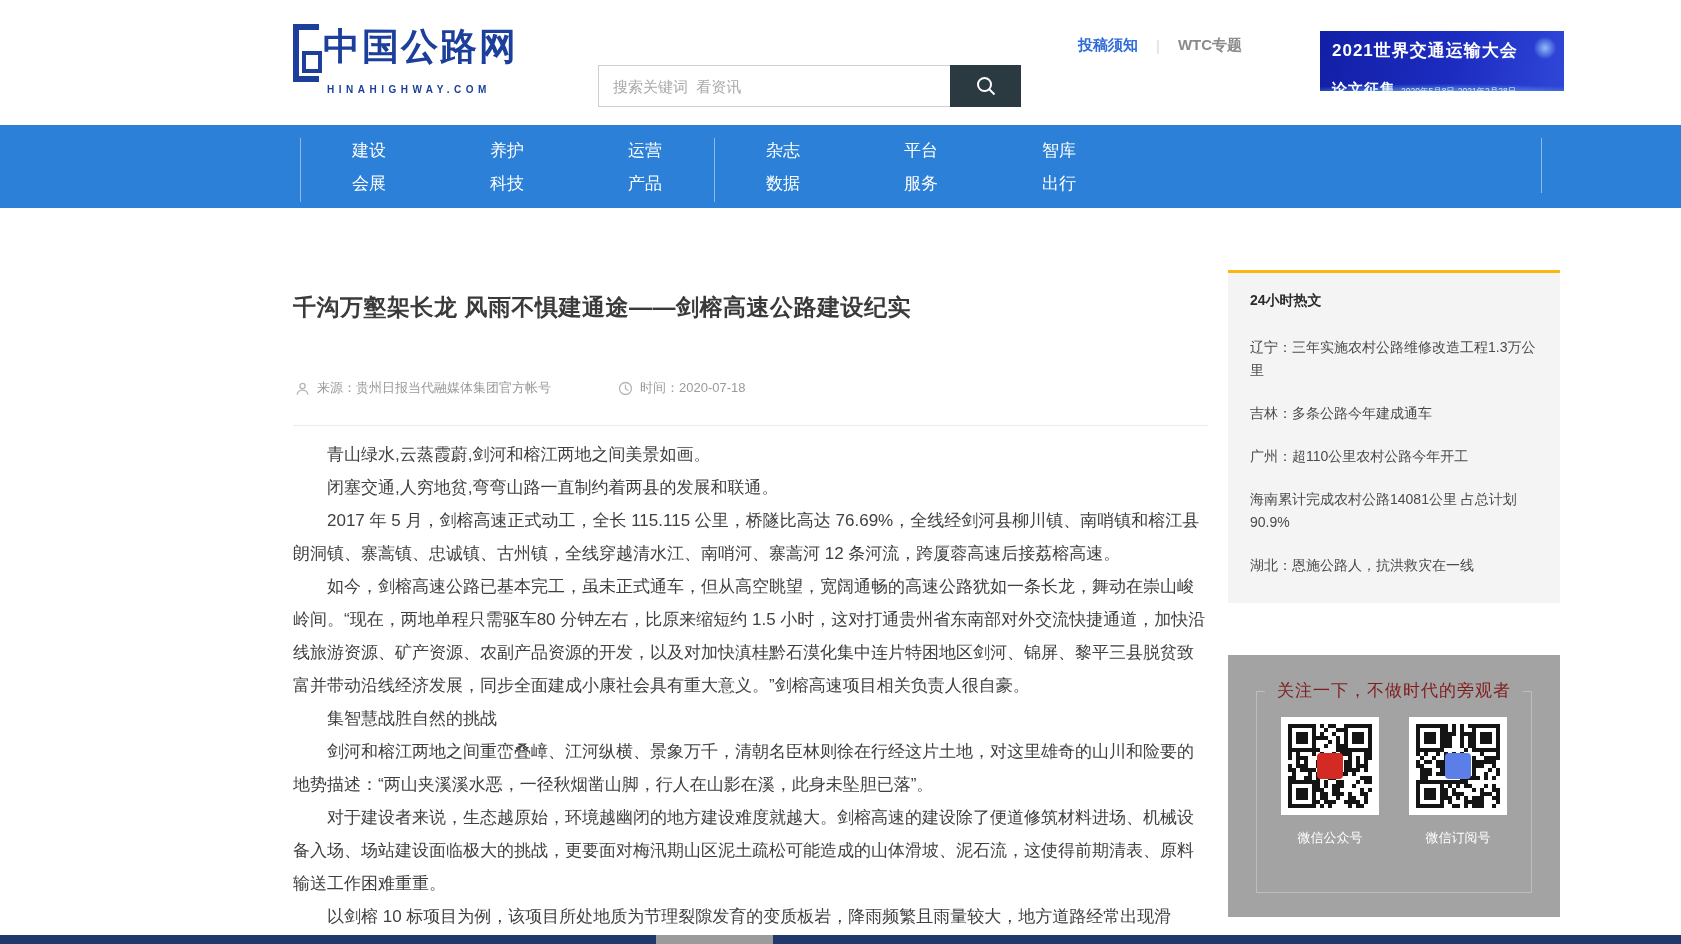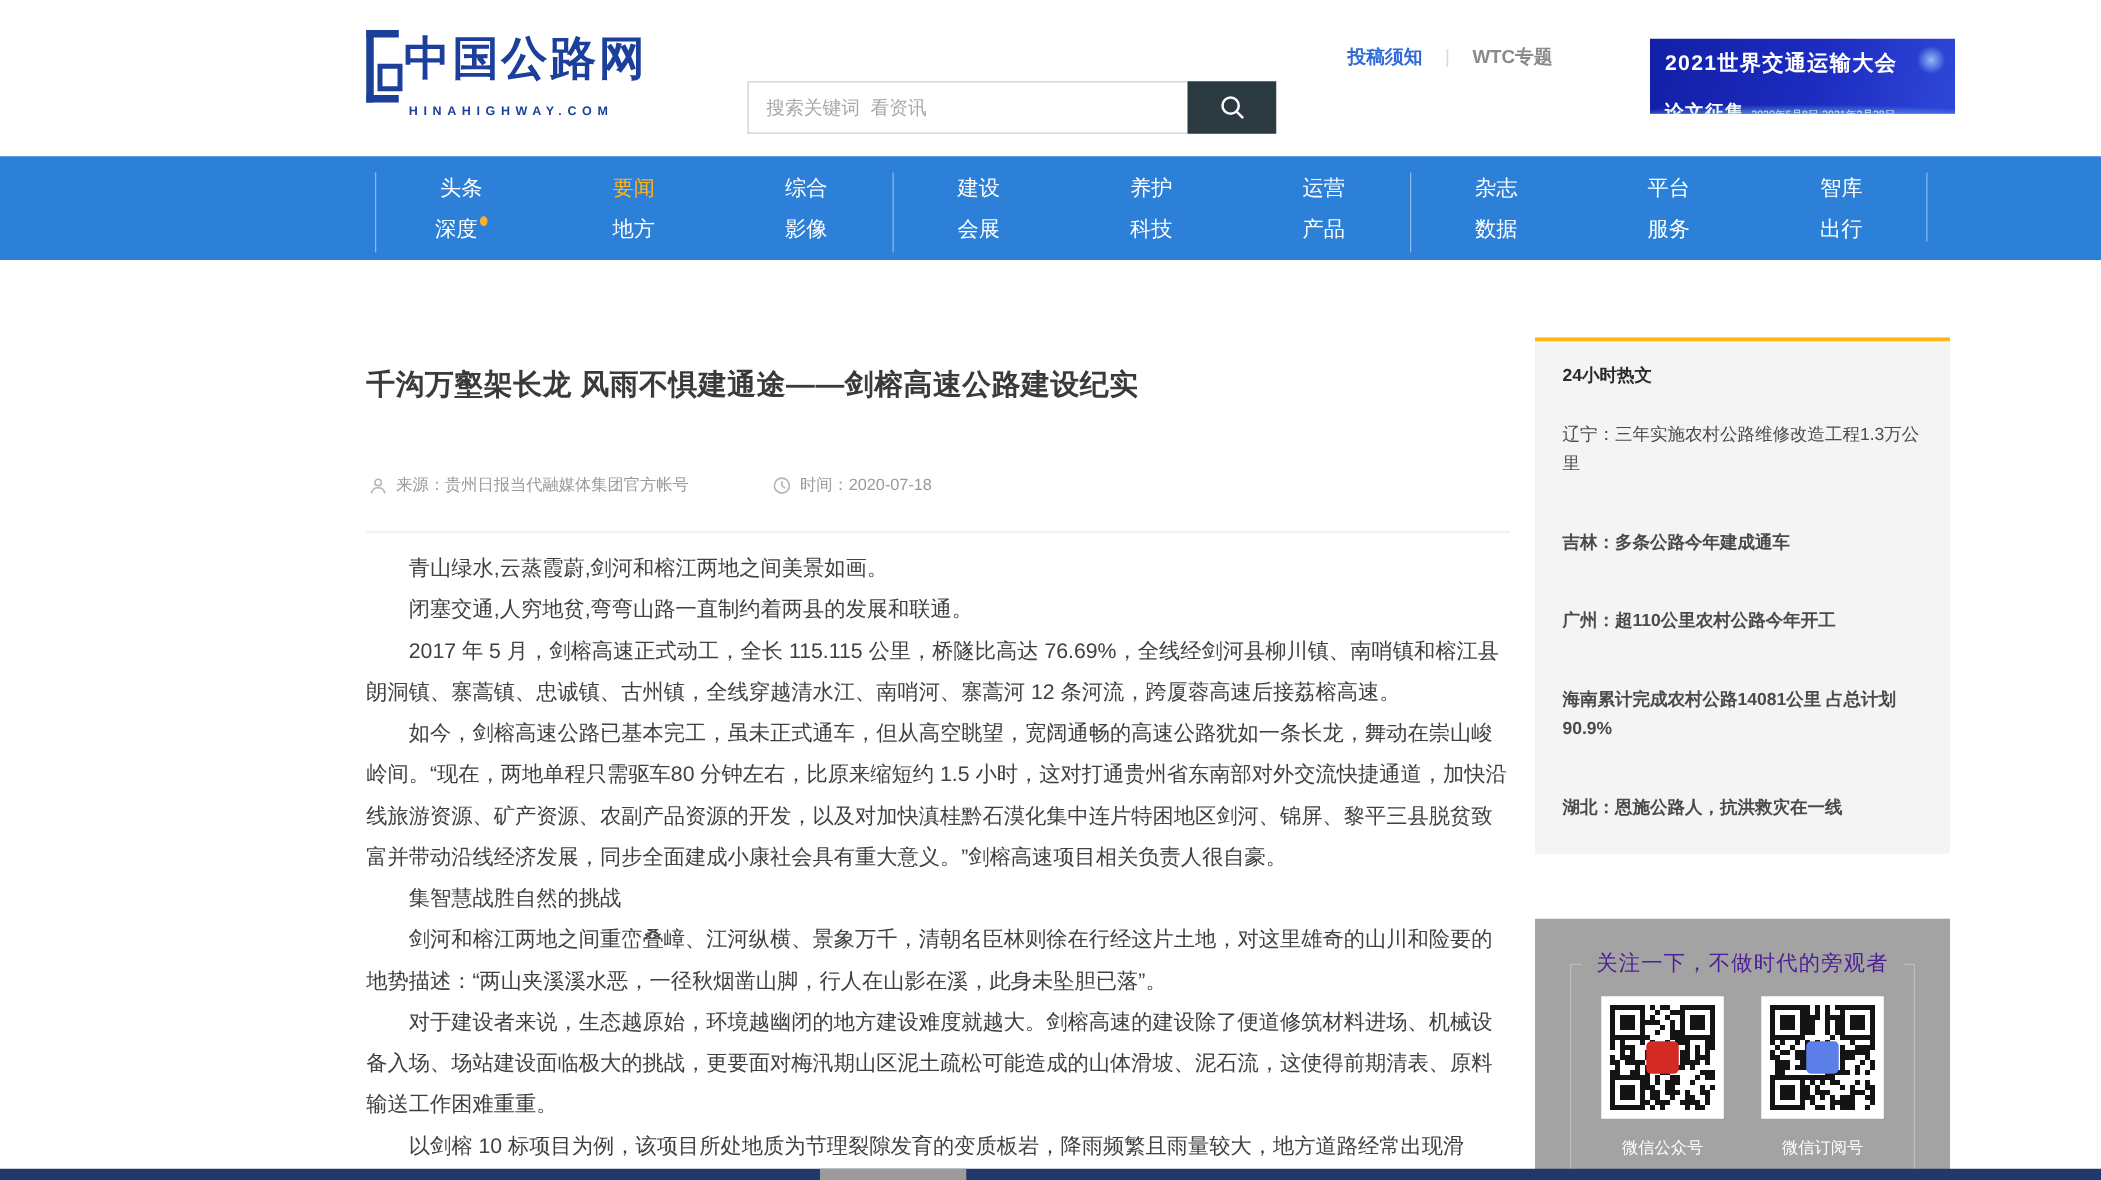--- a/index.html
+++ b/index.html
@@ -66,26 +66,26 @@
   .article-body { margin-top:12px; font-size:17px; line-height:33px; color:#404040; }
   .article-body p { text-indent:2em; }
 
   
   .sidebar { position:absolute; left:1228px; top:62px; width:332px; }
 
   .hotbox { background:#f4f4f4; border-top:3px solid #fbb612; padding:19px 22px 26px; }
   .hot-title { font-size:14px; font-weight:bold; color:#2b2b2b; }
   .hot-list { list-style:none; margin-top:26px; }
   .hot-item { font-size:14px; line-height:23px; color:#4a4a4a; cursor:pointer; }
-  .hot-item + .hot-item { margin-top:40px;font-weight:bold; }
+  .hot-item + .hot-item { margin-top:20px; }
 
   .followbox { position:relative; margin-top:52px; height:262px; background:#a3a3a3; }
   .follow-frame { position:absolute; left:28px; right:28px; top:36px; bottom:24px; border:1px solid #bdbdbd; }
   .follow-title { position:absolute; top:24px; left:50%; transform:translateX(-50%); white-space:nowrap;
-    background:#a3a3a3; padding:0 12px; color:#4c1d95; font-size:17px; line-height:24px; letter-spacing:1px;text-align:center; }
+    background:#a3a3a3; padding:0 12px; color:#7f1d1d; font-size:17px; line-height:24px; letter-spacing:1px;text-align:center; }
   .qr-row { position:absolute; left:0; right:0; top:62px; display:flex; justify-content:center; gap:30px; }
   .qr-item { width:98px; text-align:center; }
   .qr-box { width:98px; height:98px; background:#fff; display:flex; align-items:center; justify-content:center; }
   .qr-label { margin-top:14px; color:#fff; font-size:13px; }
 
   
   .footbar { position:absolute; left:0; right:0; bottom:0; height:9px; background:#21386b; }
   .foot-gray { position:absolute; left:656px; width:117px; top:0; bottom:0; background:#9b9b9b; }
 </style>
 </head>
@@ -125,34 +125,20 @@
       <div class="banner-line1">2021世界交通运输大会</div>
       <div class="banner-line2">
         <span class="banner-line2-main">论文征集</span>
         <span class="banner-line2-date">2020年5月8日-2021年2月28日</span>
       </div>
     </div>
   </header>
 
   <nav class="mainnav">
     <div class="nav-inner">
-      <div class="nav-group">
-        <div class="nav-col">
-          <a class="nav-link">头条</a>
-          <a class="nav-link"><span>深度</span><span class="nav-dot"></span></a>
-        </div>
-        <div class="nav-col">
-          <a class="nav-link active">要闻</a>
-          <a class="nav-link">地方</a>
-        </div>
-        <div class="nav-col">
-          <a class="nav-link">综合</a>
-          <a class="nav-link">影像</a>
-        </div>
-      </div>
       <div class="nav-group">
         <div class="nav-col">
           <a class="nav-link">建设</a>
           <a class="nav-link">会展</a>
         </div>
         <div class="nav-col">
           <a class="nav-link">养护</a>
           <a class="nav-link">科技</a>
         </div>
         <div class="nav-col">

